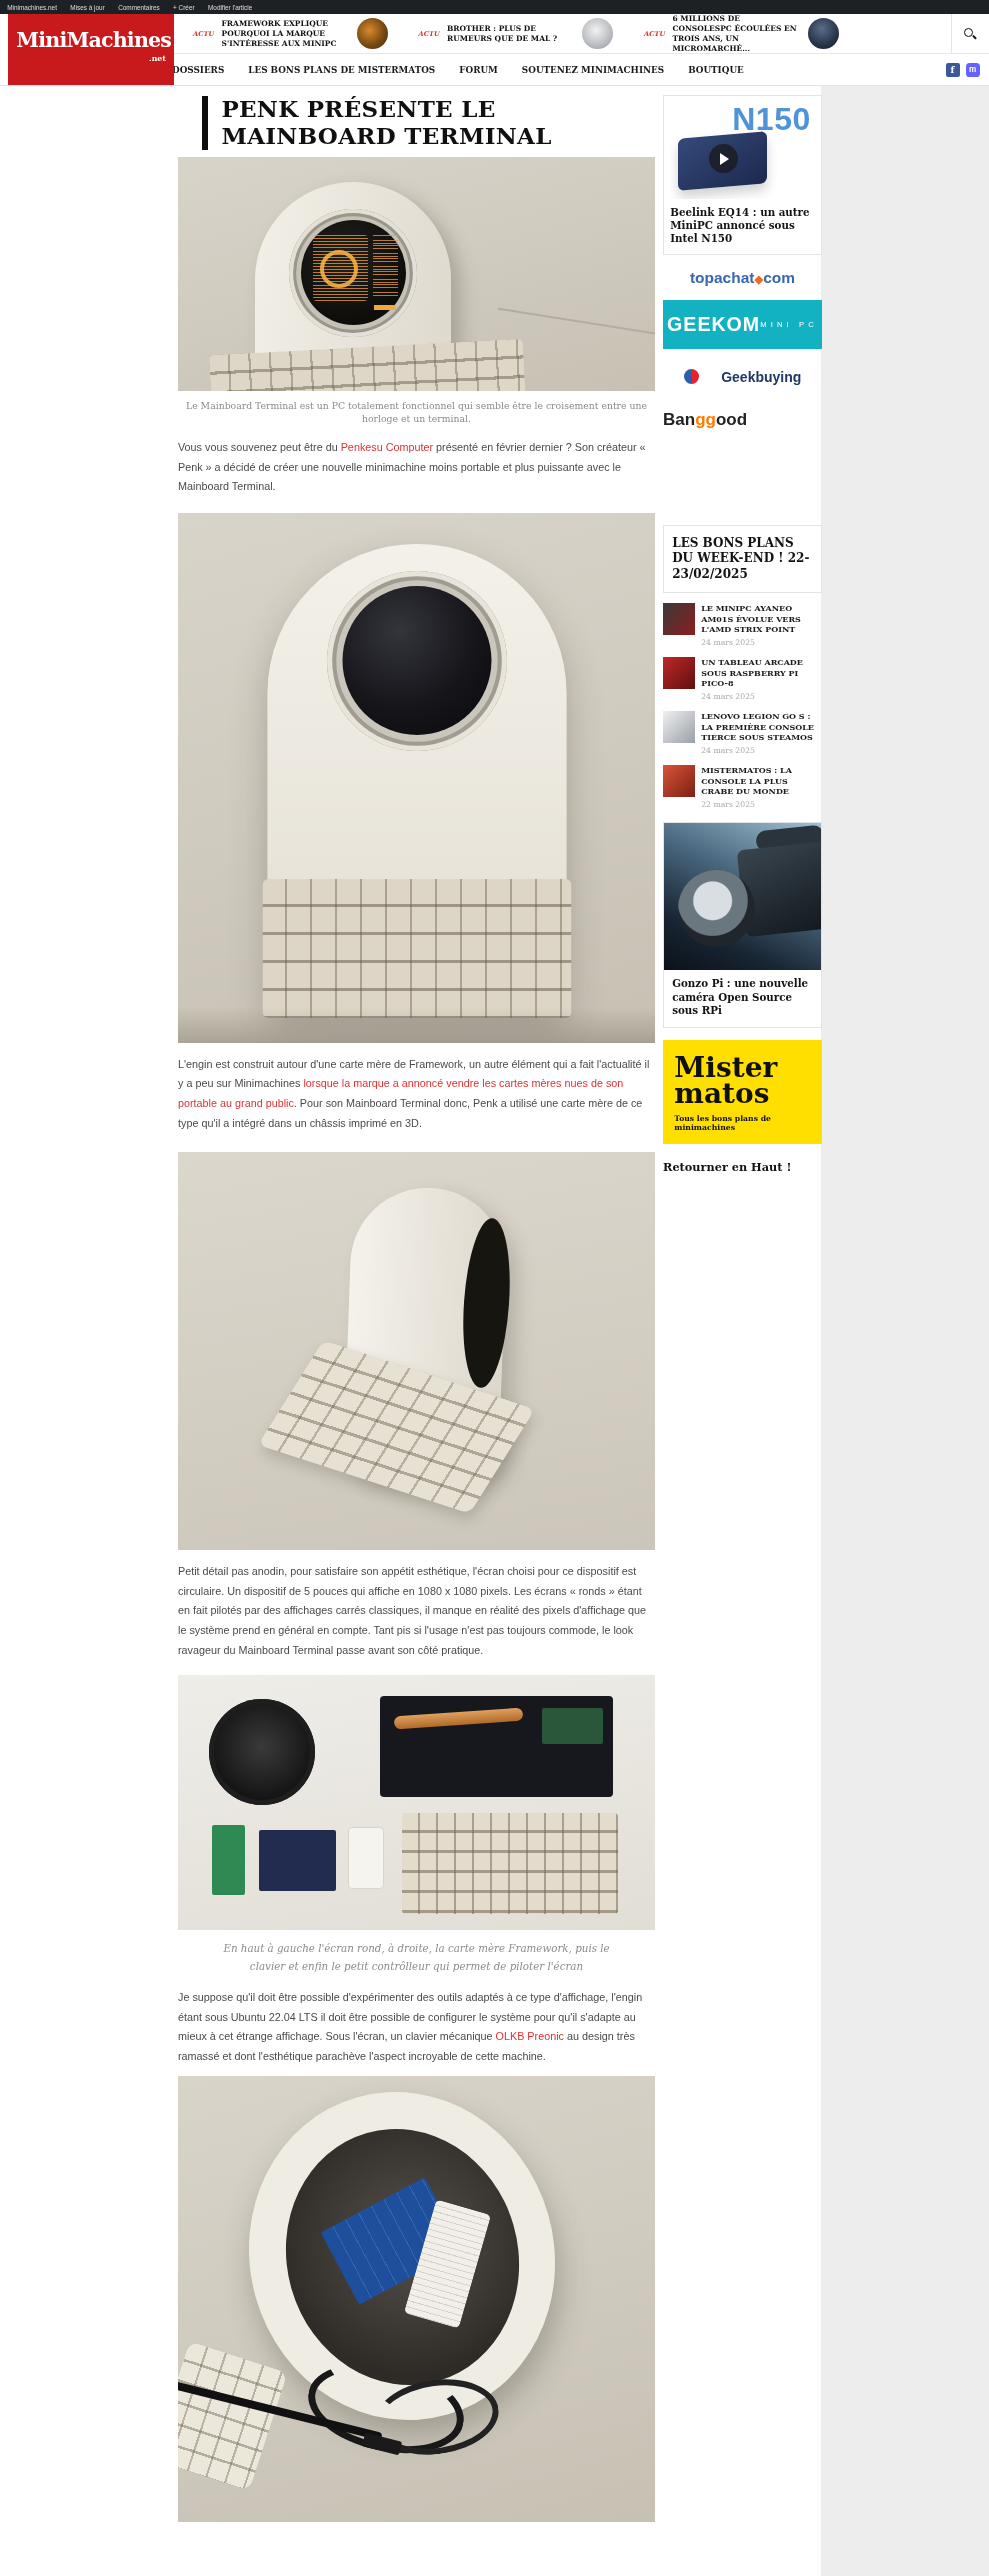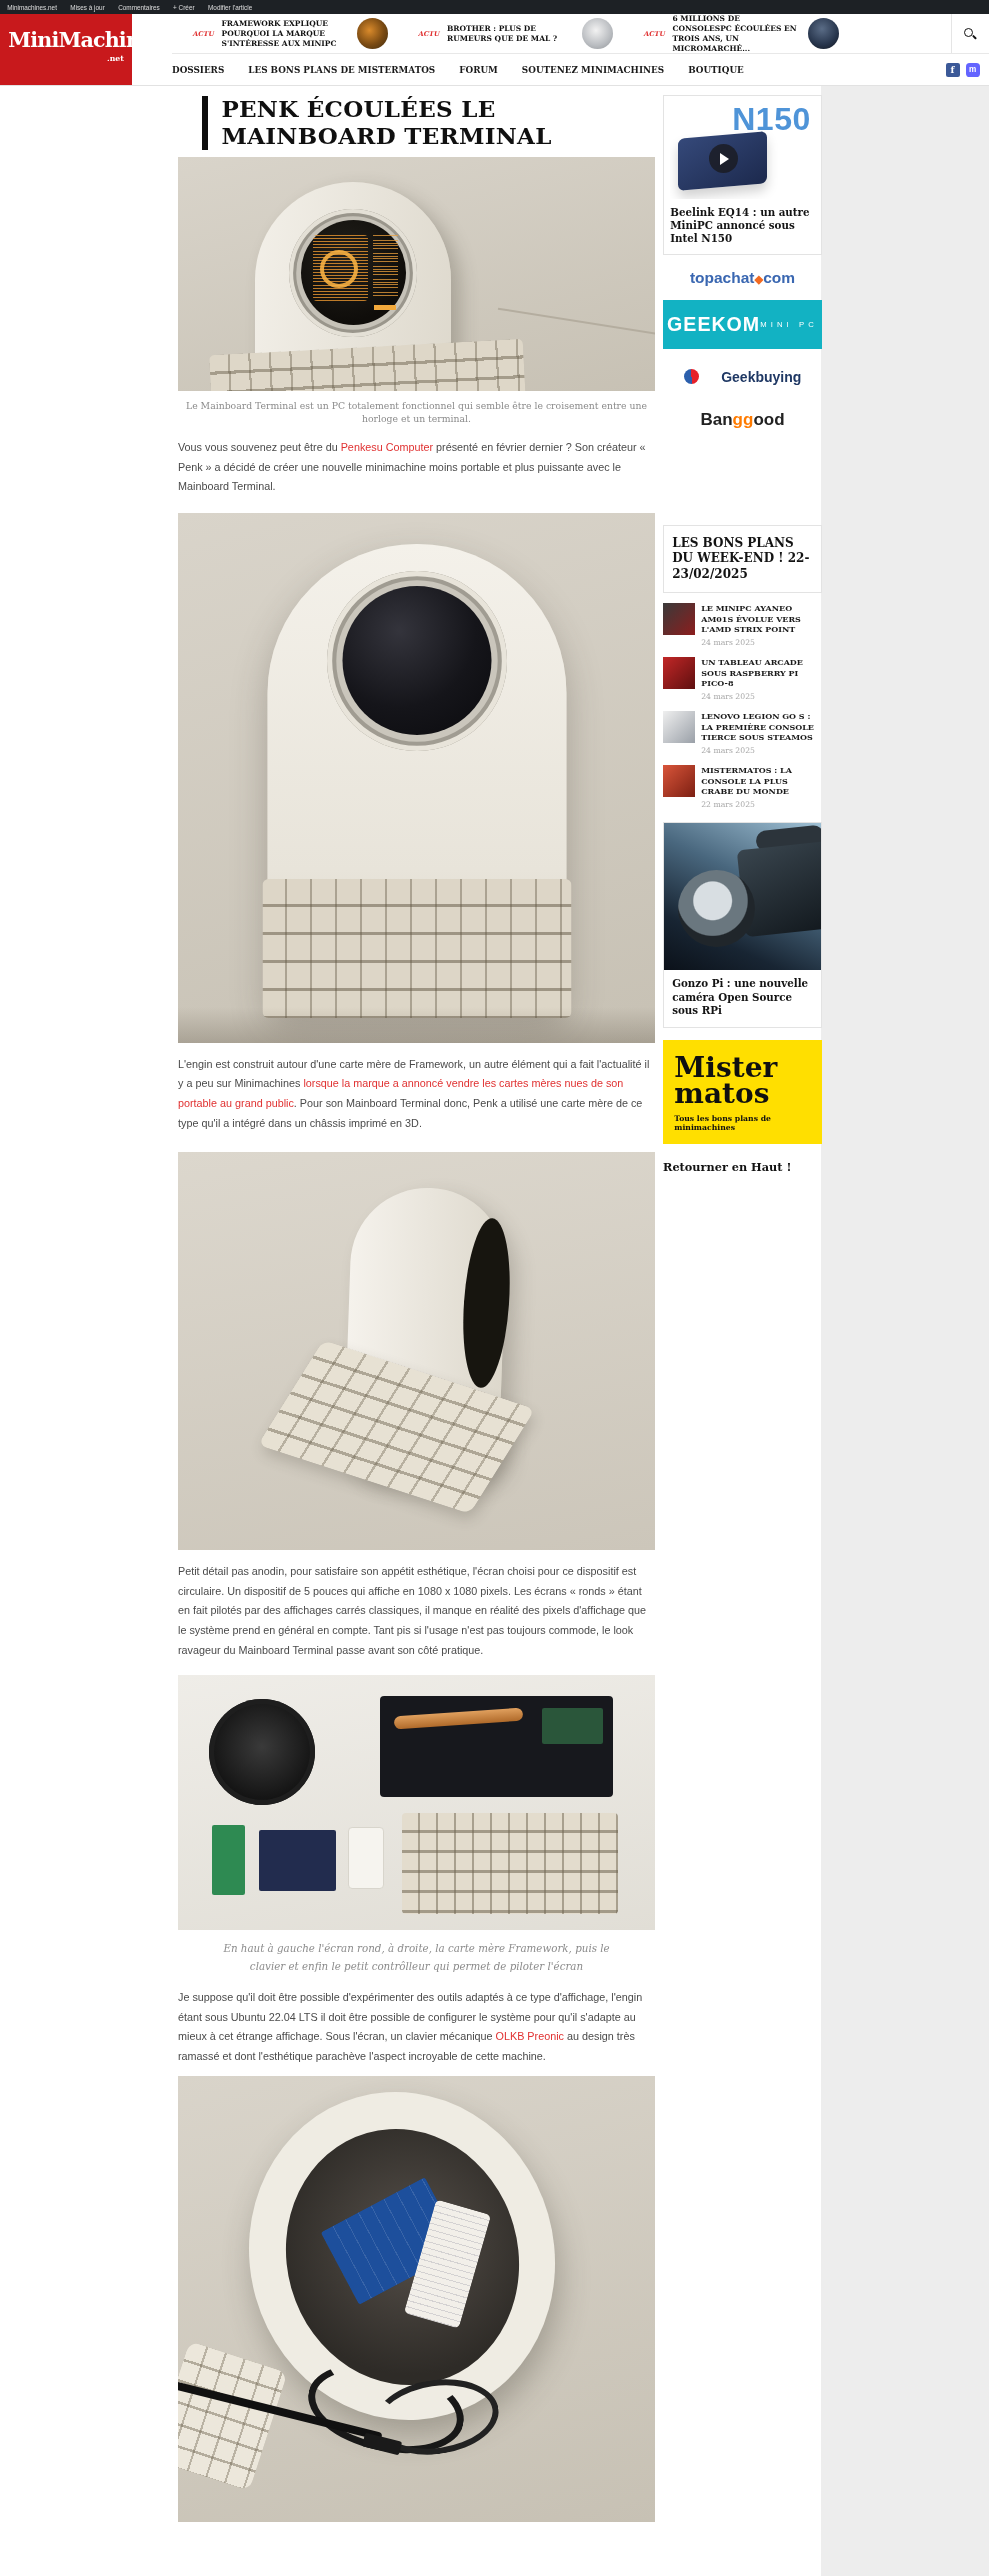--- a/index.html
+++ b/index.html
@@ -5,21 +5,21 @@
   html,body{margin:0;padding:0;background:#fff}
   body{font-family:"Liberation Sans",sans-serif;color:#4a4a4a}
   #page{position:relative;width:989px;height:3755px;overflow:hidden;background:#fff}
 
   
   #topbar{height:14.4px;background:#1d2125;display:flex;align-items:center;gap:13.4px;padding:0 7.2px;font-size:6.4px;color:#e9e9e9}
   #topbar .tb{white-space:nowrap;opacity:.92}
 
   
   #header{position:relative;height:71px;background:#fff;border-bottom:0.5px solid #e2e2e2}
-  #logo{position:absolute;left:0;top:0;width:132px;height:71px;background:#c8191c;color:#fff;box-sizing:border-box;padding:13.4px 8.2px 0;cursor:pointer}
+  #logo{position:absolute;left:8px;top:0;width:166px;height:71px;background:#c8191c;color:#fff;box-sizing:border-box;padding:13.4px 8.2px 0;cursor:pointer}
   #logo .l1{font:800 20.6px "DejaVu Serif",serif;letter-spacing:-0.8px}
   #logo .l2{font:700 7.7px "DejaVu Serif",serif;text-align:right;margin-top:2.1px}
   #actu-row{margin-left:160px;height:39px;display:flex;align-items:center;padding-left:33px;gap:15.5px;position:relative}
   .news{display:flex;align-items:center;gap:7.2px;width:210px;cursor:pointer}
   .actu-label{color:#e03131;font:italic 700 6.7px "DejaVu Serif",serif;flex:none}
   .news-title{font:700 7.5px/1.3 "DejaVu Serif",serif;color:#111;max-width:128px}
   .news-thumb{width:31px;height:31px;border-radius:50%;flex:none}
   #search-box{position:absolute;right:0;top:0;width:37px;height:39px;border-left:0.5px solid #e5e5e5;display:flex;align-items:center;justify-content:center;cursor:pointer}
   .mag{position:relative;width:12.4px;height:12.4px}
   .mag::before{content:"";position:absolute;left:0;top:0;width:7.2px;height:7.2px;border:1.5px solid #111;border-radius:50%}
@@ -110,21 +110,21 @@
   .ad-play{position:absolute;left:39px;top:43px;width:29px;height:29px;border-radius:50%;background:rgba(25,25,30,.78)}
   .ad-play::before{content:"";position:absolute;left:11.3px;top:8.2px;border-left:9.3px solid #fff;border-top:6.2px solid transparent;border-bottom:6.2px solid transparent}
   .ad-title{margin-top:6.2px;font:700 10.3px/1.3 "DejaVu Serif",serif;color:#141414}
   #topachat{margin-top:14.4px;text-align:center;font:800 15.5px "Liberation Sans",sans-serif;color:#3a67b1;cursor:pointer}
   #topachat .dia{color:#f26a21;font-size:11.3px}
   #geekom{margin-top:12.4px;height:49px;background:#12b2c3;display:flex;flex-direction:row;align-items:center;justify-content:center;color:#fff;cursor:pointer}
   .gk1{font:800 19.6px "Liberation Sans",sans-serif;letter-spacing:1px}
   .gk2{font:400 7.7px "Liberation Sans",sans-serif;letter-spacing:4.1px;margin-top:1px}
   #geekbuying{margin-top:11.3px;height:33px;display:flex;align-items:center;justify-content:center;gap:22px;font:800 14px "Liberation Sans",sans-serif;color:#1f3864;cursor:pointer}
   .gb-ic{width:15.5px;height:15.5px;border-radius:50%;background:conic-gradient(#e62129 0 50%,#2b5fac 50% 100%)}
-  #banggood{margin-top:9.3px;height:36px;display:flex;align-items:center;justify-content:center;font:800 17px "Liberation Sans",sans-serif;color:#222;cursor:pointer}
+  #banggood{margin-top:9.3px;height:36px;display:flex;align-items:center;font:800 17px "Liberation Sans",sans-serif;color:#222;cursor:pointer}
   .bg-o{color:#ff7b00}
   #bons-title-card{margin-top:87px;padding:9.3px 8.2px;font:700 12px/1.3 "DejaVu Serif",serif;color:#131313;cursor:pointer}
   .bp-item{display:flex;gap:6.2px;margin-top:10.3px;cursor:pointer}
   .bp-thumb{width:32px;height:32px;flex:none}
   .bp-title{font:700 8px/1.32 "DejaVu Serif",serif;color:#1b1b1b}
   .bp-date{margin-top:3.1px;font:400 7.7px "DejaVu Serif",serif;color:#a8a8a8}
   #camera-card{margin-top:13.4px;cursor:pointer}
   .cam-img{height:147px;position:relative;overflow:hidden;background:linear-gradient(205deg,#9fc0d4 0%,#49677e 40%,#182533 75%,#0b1119)}
   .cam-lens{position:absolute;left:14.4px;top:47px;width:77px;height:77px;border-radius:50%;background:radial-gradient(circle at 45% 40%,#d8dee2 0 30%,#6a777f 32% 55%,#20262b 57%)}
   .cam-body{position:absolute;left:77px;top:21.6px;width:103px;height:87px;background:linear-gradient(160deg,#39454e,#10161b);border-radius:7.2px;transform:rotate(-6deg)}
@@ -189,21 +189,21 @@
       <div id="nav-social">
         <span class="soc-f">f</span>
         <span class="soc-m">m</span>
       </div>
     </nav>
   </header>
 
   <div id="gray-strip"></div>
 
   <main id="main-col">
-    <h1 id="post-title">PENK ÉCOULÉES LE MAINBOARD TERMINAL</h1>
+    <h1 id="post-title">PENK PRÉSENTE LE MAINBOARD TERMINAL</h1>
 
     <div class="ph" id="photo1">
       <div class="p1-dev"></div>
       <div class="p1-ring"></div>
       <div class="p1-scr"></div>
       <div class="p1-ascii"></div>
       <div class="p1-o"></div>
       <div class="p1-info"></div>
       <div class="p1-stat"></div>
       <div class="p1-kb"></div>

